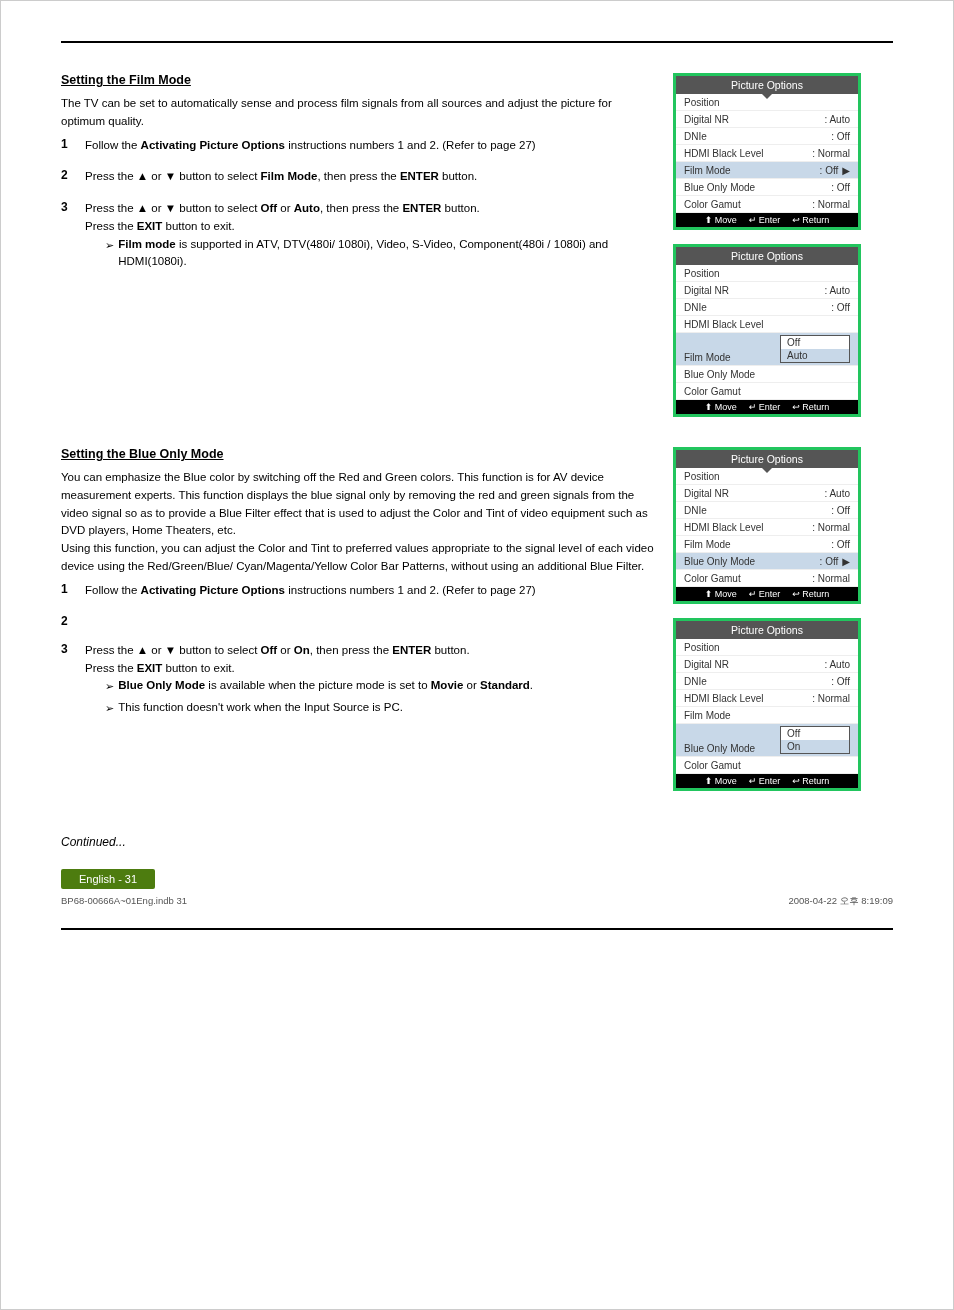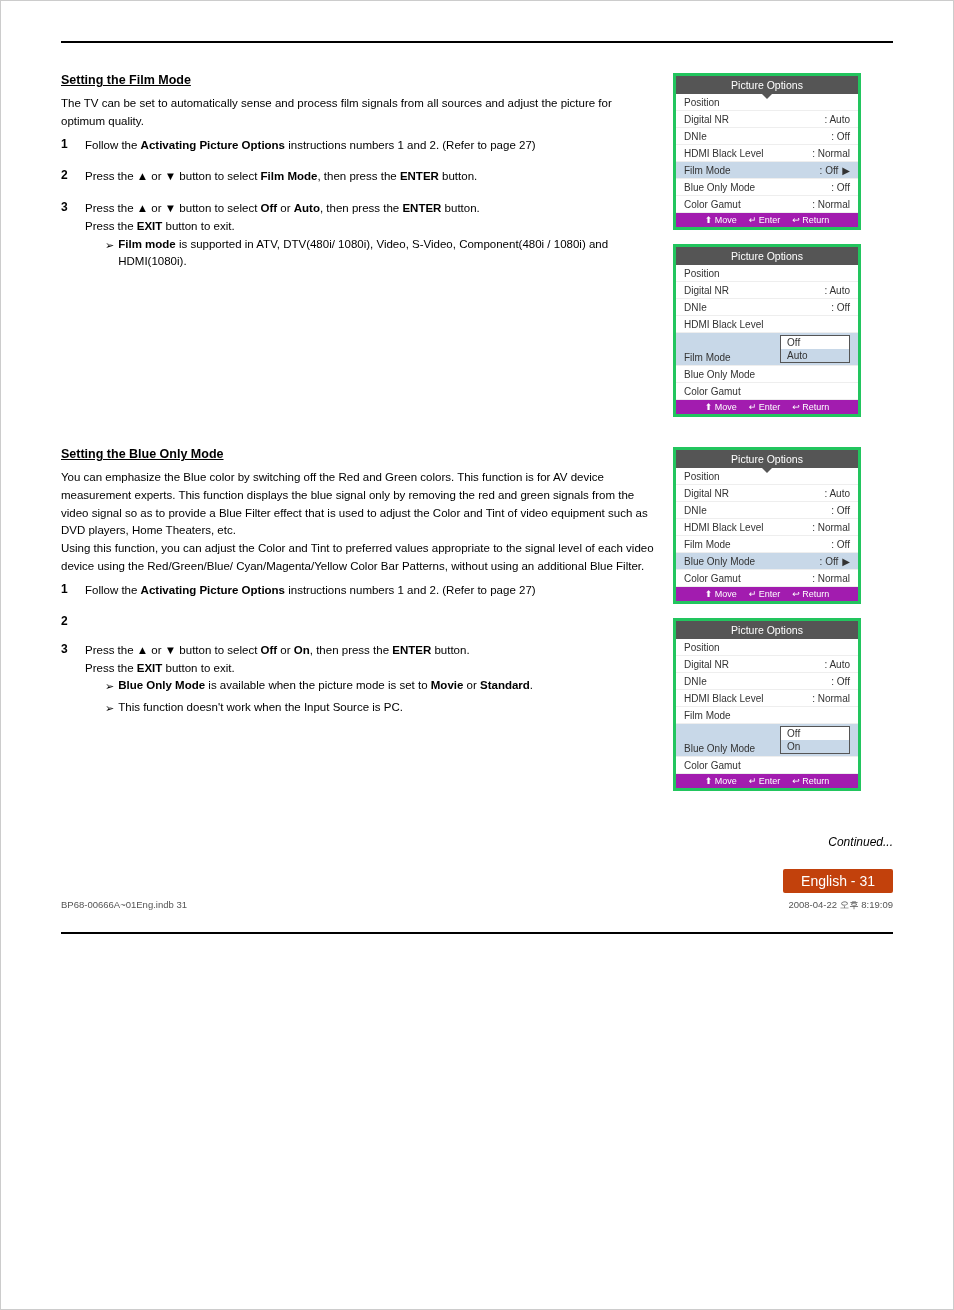--- a/index.html
+++ b/index.html
@@ -117,21 +117,21 @@
     .panel-row.highlighted {
       background: #c8d8e8;
     }
     .panel-row-label { color: #333; }
     .panel-row-value { color: #333; }
     .panel-arrow-right {
       font-size: 10px;
       color: #333;
     }
     .panel-footer {
-      background: #a21caf;
+      background: #000000;
       color: #fff;
       display: flex;
       justify-content: center;
       gap: 12px;
       padding: 2px 6px;
       font-size: 9px;
     }
     .panel-footer span { display: flex; align-items: center; gap: 2px; }
     .dropdown-box {
       background: #fff;
@@ -144,33 +144,33 @@
       font-size: 10px;
       color: #333;
     }
     .dropdown-item.selected {
       background: #c8d8e8;
     }
 
     
     .page-footer {
       margin-top: 30px;
-      text-align: right;
+      text-align: left;
     }
     .continued-text {
       font-style: italic;
       font-size: 12px;
       margin-bottom: 20px;
     }
     .footer-badge {
       display: inline-block;
-      background: #c2410c;
+      background: #4d7c0f;
       color: #fff;
       padding: 4px 18px;
-      font-size: 14px;
+      font-size: 11px;
       border-radius: 2px;
     }
     .footer-file-info {
       display: flex;
       justify-content: space-between;
       margin-top: 6px;
       font-size: 9.5px;
       color: #555;
     }
   </style>

